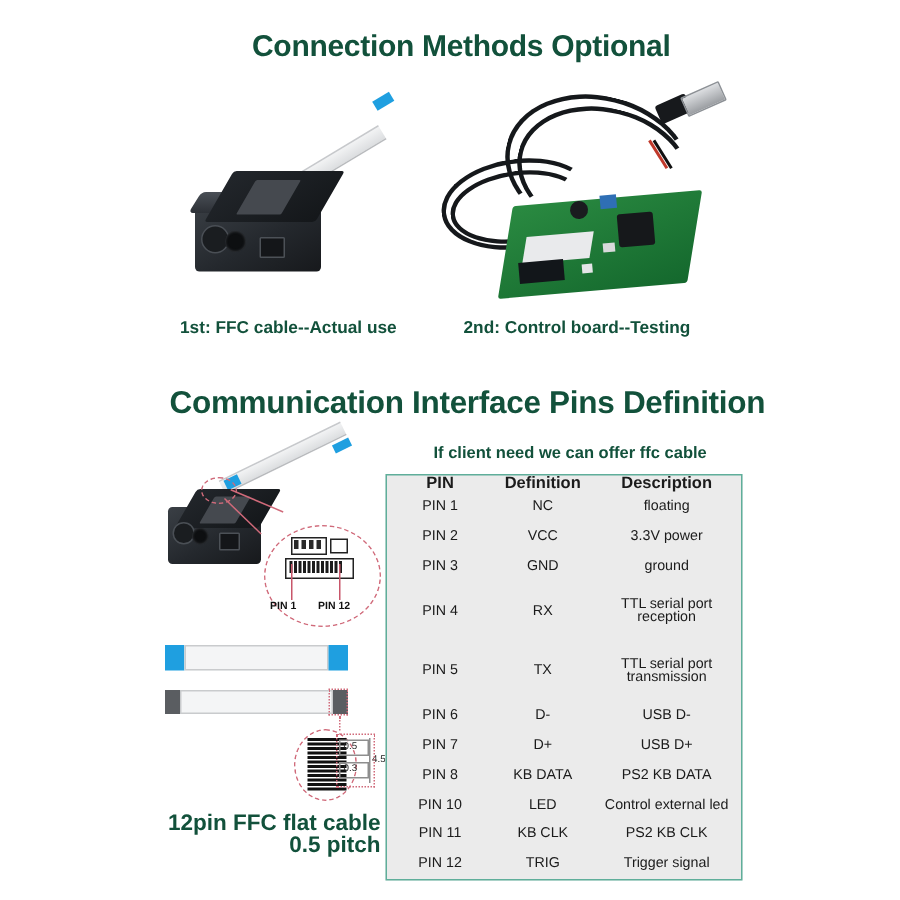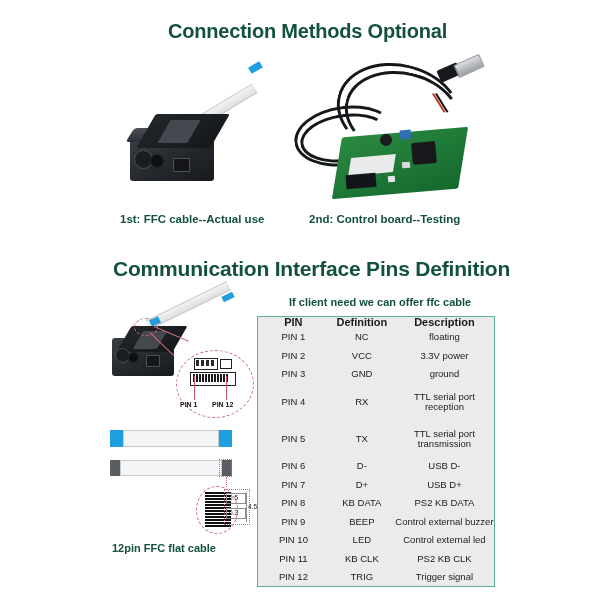--- a/index.html
+++ b/index.html
@@ -28,21 +28,21 @@
   }
   .caption{
     position:absolute;font-size:11.5px;font-weight:bold;color:#12513b;
     white-space:nowrap;
   }
   #cap-1{left:120px;top:213px;}
   #cap-2{left:309px;top:213px;}
 
   #bottom-note{
     position:absolute;left:112px;top:541px;
-    font-size:11px;font-weight:bold;color:#12513b;
+    font-size:15px;font-weight:bold;color:#12513b;
     line-height:15px;white-space:nowrap;text-align:right;
   }
   #bottom-note div{white-space:nowrap;}
 
   
   #pin-table{
     position:absolute;left:257px;top:316px;width:238px;height:271px;
     background:#ebebeb;
     border:1.5px solid #5fae9a;
     box-sizing:border-box;
@@ -307,20 +307,21 @@
     <div class="dim-box" style="left:30px;top:24px;width:20px;height:11px;"></div>
     <div class="dim-txt" style="left:33px;top:25px;">0.3</div>
     <div class="dim-box" style="left:50px;top:8px;width:8px;height:30px;border-left:0.8px solid #8e8e8e;
          border-top:none;border-bottom:none;border-right:none;"></div>
     <div class="dim-txt" style="left:52px;top:19px;">4.5</div>
     <div class="dot-rect" style="left:28px;top:5px;width:26px;height:36px;"></div>
   </div>
 
   <div id="bottom-note">
     <div>12pin FFC flat cable</div>
+    <div>0.5 pitch</div>
   </div>
 
   <div id="pin-table">
     <table>
       <colgroup>
         <col class="c-pin">
           <col class="c-def">
           <col class="c-desc">
       </colgroup>
       <thead>
@@ -365,25 +366,20 @@
             <td>PIN 7</td>
             <td>D+</td>
             <td>USB D+</td>
           </tr>
           <tr>
             <td>PIN 8</td>
             <td>KB DATA</td>
             <td>PS2 KB DATA</td>
           </tr>
           <tr>
-            <td>PIN 9</td>
-            <td>BEEP</td>
-            <td>Control external buzzer</td>
-          </tr>
-          <tr>
             <td>PIN 10</td>
             <td>LED</td>
             <td>Control external led</td>
           </tr>
           <tr>
             <td>PIN 11</td>
             <td>KB CLK</td>
             <td>PS2 KB CLK</td>
           </tr>
           <tr>

